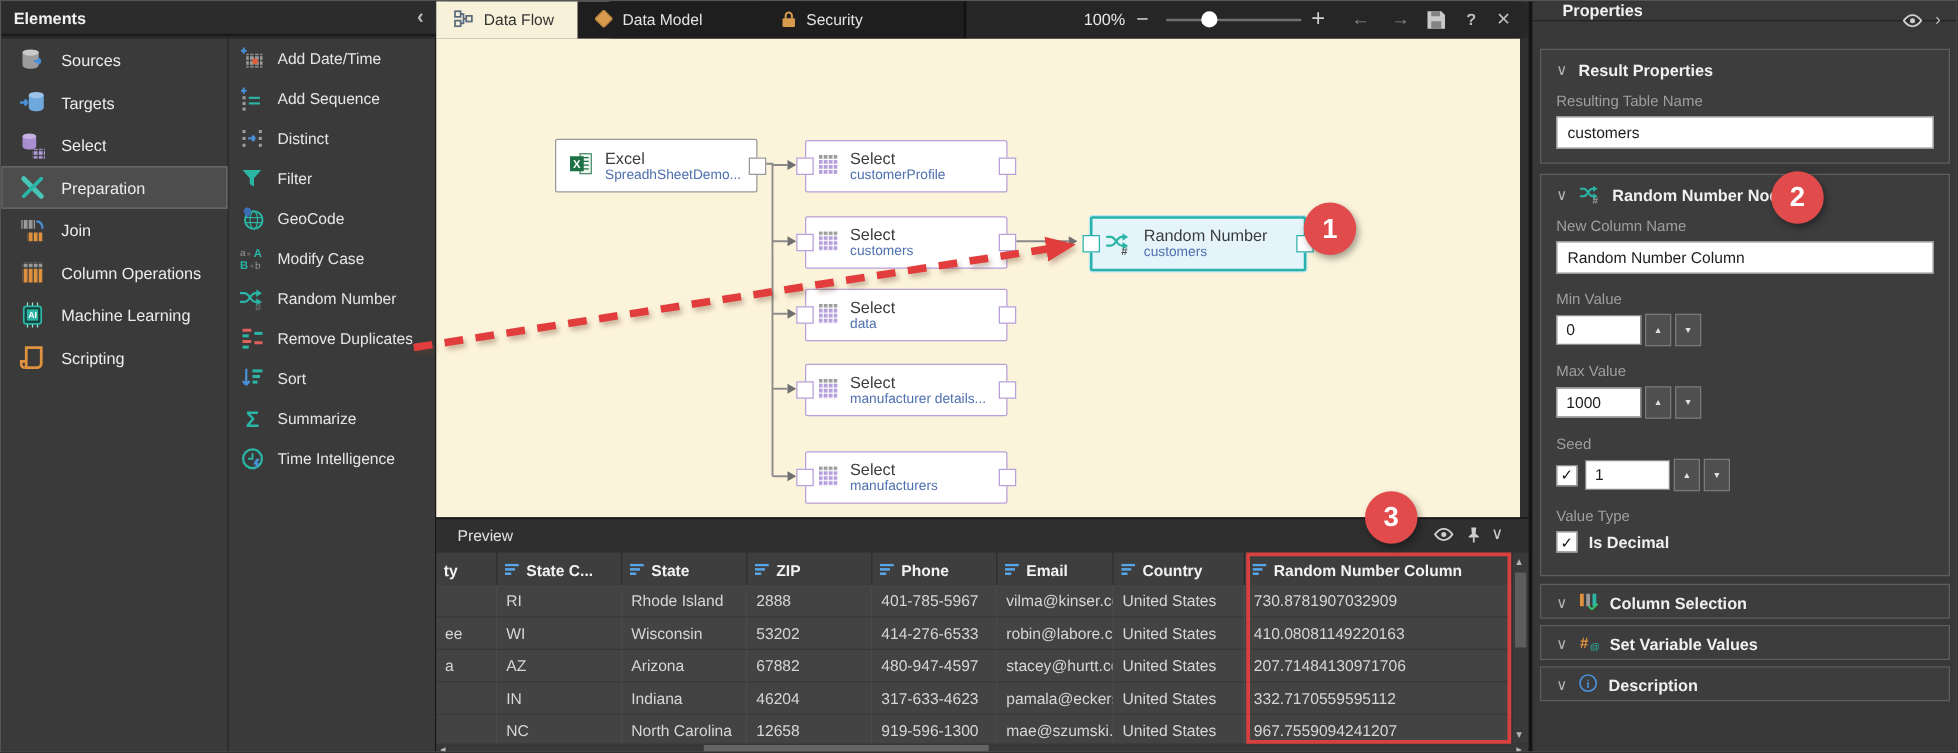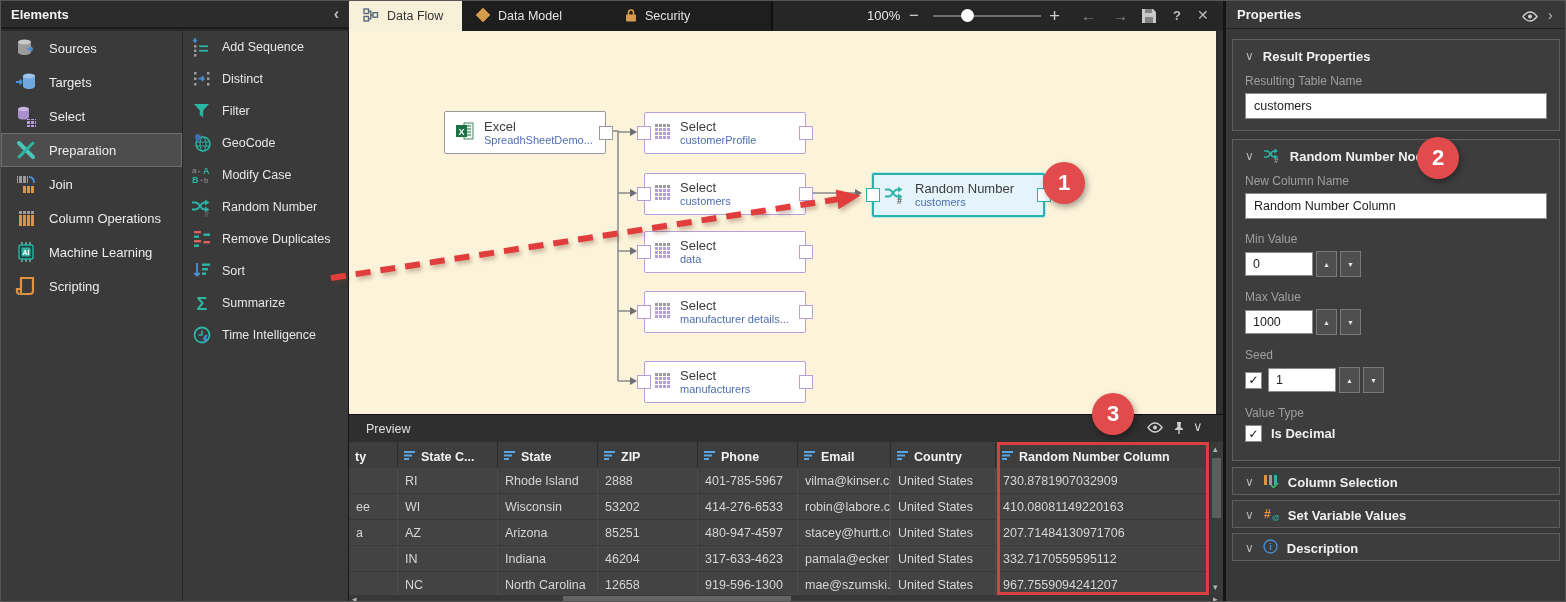--- a/index.html
+++ b/index.html
@@ -55,22 +55,22 @@
   .td{background:#434343;border-right:1px solid #4d4d4d;border-bottom:1px solid #393939;
       display:flex;align-items:center;padding-left:7px;color:#d6d6d6;font-size:12.5px;white-space:nowrap;overflow:hidden;}
   #pv-vscroll{left:1208px;top:441px;width:14px;height:153px;background:#3a3a3a;border-left:1px solid #2e2e2e;}
   #pv-hscroll{left:348px;top:594px;width:874px;height:8px;background:#383838;}
   .sc-ar{position:absolute;color:#b5b5b5;font-size:9px;line-height:9px;}
   #red-box{left:996px;top:441px;width:212px;height:153px;border:3px solid #d94040;z-index:40;pointer-events:none;}
 
   
   #prop-splitter{left:1222px;top:0;width:3px;height:602px;background:#141414;}
   #properties{left:1225px;top:0;width:341px;height:602px;background:#383838;}
-  #prop-header{position:absolute;left:0;top:0;width:341px;height:28px;display:flex;align-items:center;
-     padding-left:11px;font-weight:bold;color:#f2f2f2;border-bottom:1px solid #222;box-sizing:border-box;}
+  #prop-header{position:absolute;left:0;top:0;width:341px;height:16px;display:flex;
+     padding-left:24px;font-weight:bold;color:#f2f2f2;border-bottom:1px solid #222;box-sizing:border-box;}
   .pbox{position:absolute;left:6px;width:328px;background:#3d3d3d;border:1px solid #5e5e5e;padding:7px 12px;box-sizing:border-box;overflow:hidden;}
   .pbox-hdr{display:flex;align-items:center;gap:9px;font-weight:bold;color:#f0f0f0;font-size:13px;height:18px;}
   .chev{color:#b5b5b5;font-size:12px;font-weight:normal;}
   .plabel{color:#9f9f9f;font-size:12px;margin:9px 0 5px;}
   .pinput{background:#fff;color:#1d1d1d;font-size:12.5px;height:24px;line-height:24px;padding:0 8px;border:1px solid #8a8a8a;white-space:nowrap;overflow:hidden;}
   .spin-row{display:flex;align-items:center;}
   .spin-in{width:52px;background:#fff;color:#1d1d1d;font-size:12.5px;height:22px;line-height:22px;padding:0 7px;border:1px solid #8a8a8a;}
   .spin-btn{width:19px;height:24px;background:#4f4f4f;border:1px solid #7a7a7a;color:#e2e2e2;font-size:7px;
      display:flex;align-items:center;justify-content:center;margin-left:3px;}
   .cbx{width:15px;height:15px;background:#fff;border:1px solid #8a8a8a;color:#111;font-size:12px;font-weight:bold;
@@ -187,20 +187,30 @@
           <svg width="22" height="22">
             <path d="M6 3h12v13c0 2-1.5 3-3 3H4.5c1.5 0 1.5-1.5 1.5-3z" fill="none" stroke="#e0923f" stroke-width="2.2"></path>
             <path d="M4.5 19C3 19 2 18 2 16.5V14h4" fill="none" stroke="#e0923f" stroke-width="2.2"></path>
           </svg>
         </span>
       <span class="nowrap">Scripting</span>
     </div>
   </div>
 
   <div class="abs" id="tools">
+    <div class="tool-item">
+      <span class="tool-icon">
+          <svg width="20" height="20">
+            <path d="M3 1v5M0.8 3.5h4.5" stroke="#4a90d9" stroke-width="1.6"></path>
+            <rect x="5" y="6" width="13" height="11" fill="url(#pg)"></rect>
+            <circle cx="12" cy="12" r="2.3" fill="#e05d3a"></circle>
+          </svg>
+        </span>
+      <span class="nowrap">Add Date/Time</span>
+    </div>
     <div class="tool-item">
       <span class="tool-icon">
           <svg width="20" height="20">
             <path d="M3 1v5M0.8 3.5h4.5" stroke="#4a90d9" stroke-width="1.6"></path>
             <rect x="2" y="8" width="2.5" height="2.5" fill="#9a9a9a"></rect>
             <rect x="7" y="8.4" width="9" height="1.7" fill="#2ab5a5"></rect>
             <rect x="2" y="12.5" width="2.5" height="2.5" fill="#9a9a9a"></rect>
             <rect x="7" y="12.9" width="9" height="1.7" fill="#2ab5a5"></rect>
             <rect x="2" y="17" width="2.5" height="2.5" fill="#9a9a9a"></rect>
           </svg>
@@ -554,21 +564,21 @@
       <div class="td">WI</div>
       <div class="td">Wisconsin</div>
       <div class="td">53202</div>
       <div class="td">414-276-6533</div>
       <div class="td">robin@labore.cor</div>
       <div class="td">United States</div>
       <div class="td">410.08081149220163</div>
     <div class="td">a</div>
       <div class="td">AZ</div>
       <div class="td">Arizona</div>
-      <div class="td">85251</div>
+      <div class="td">67882</div>
       <div class="td">480-947-4597</div>
       <div class="td">stacey@hurtt.con</div>
       <div class="td">United States</div>
       <div class="td">207.71484130971706</div>
     <div class="td"></div>
       <div class="td">IN</div>
       <div class="td">Indiana</div>
       <div class="td">46204</div>
       <div class="td">317-633-4623</div>
       <div class="td">pamala@eckersoi</div>

